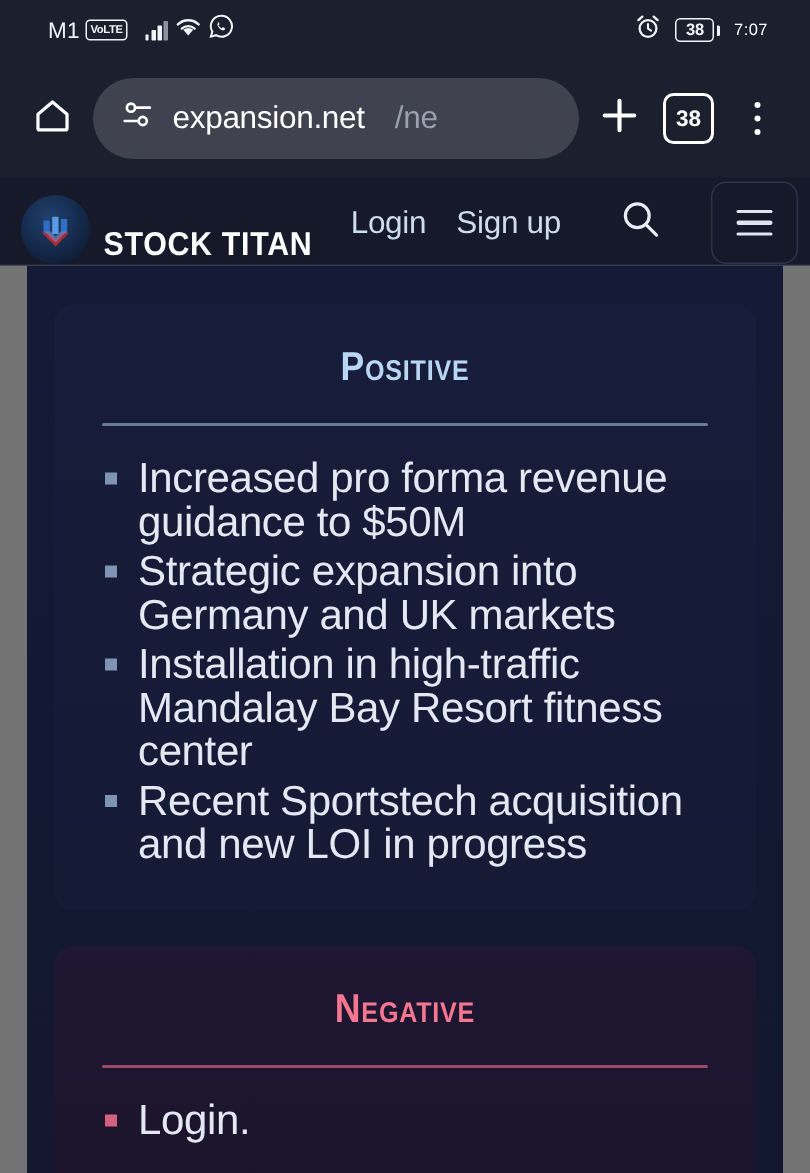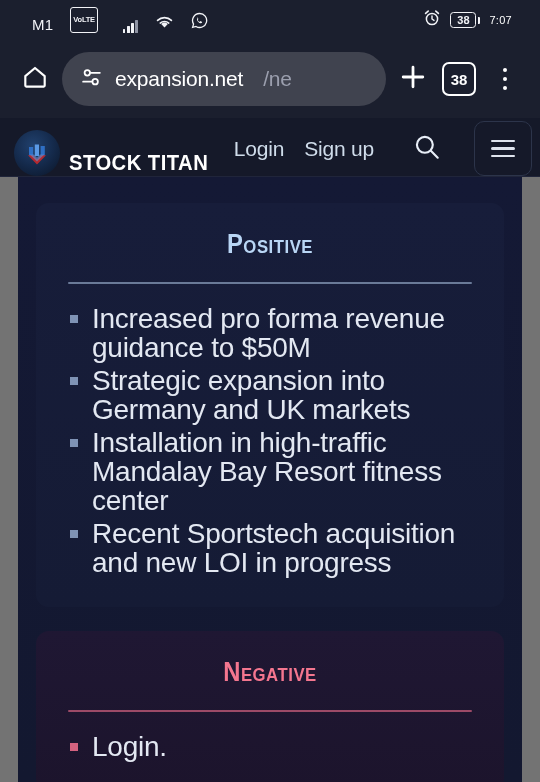--- a/index.html
+++ b/index.html
@@ -12,28 +12,28 @@
   }
 
   
   .statusbar{
     height:40px; width:100%;
     background:#1b1f2e;
     display:flex; align-items:center;
     padding:0 14px;
     color:#ffffff;
   }
-  .sb-left{ display:flex; align-items:flex-end; gap:17px; margin-left:18px; }
+  .sb-left{ display:flex; align-items:center; gap:4px; margin-left:18px; }
   .sb-right{ display:flex; align-items:center; gap:9px; margin-left:auto; margin-right:14px; }
   .carrier{ font-size:15px; letter-spacing:.2px; color:#f2f3f7; }
   .volte{
     border:1.6px solid #f2f3f7; border-radius:3px;
     font-size:7.5px; font-weight:bold; line-height:1;
     padding:2px 2px; letter-spacing:-.2px; color:#f2f3f7;
-    display:flex; align-items:center; height:26px;
+    display:flex; align-items:center; height:14px;
   }
   .signal{ display:flex; align-items:flex-end; gap:1.5px; height:14px; margin-left:8px; }
   .signal i{ display:block; width:2.6px; background:#f2f3f7; border-radius:.5px; }
   .signal i:nth-child(1){ height:4px; }
   .signal i:nth-child(2){ height:7px; }
   .signal i:nth-child(3){ height:10px; }
   .signal i:nth-child(4){ height:13px; background:#8e93a3; }
   .icn{ display:block; }
   .clock-time{ font-size:11px; color:#ffffff; letter-spacing:.3px; }
   .battery{

